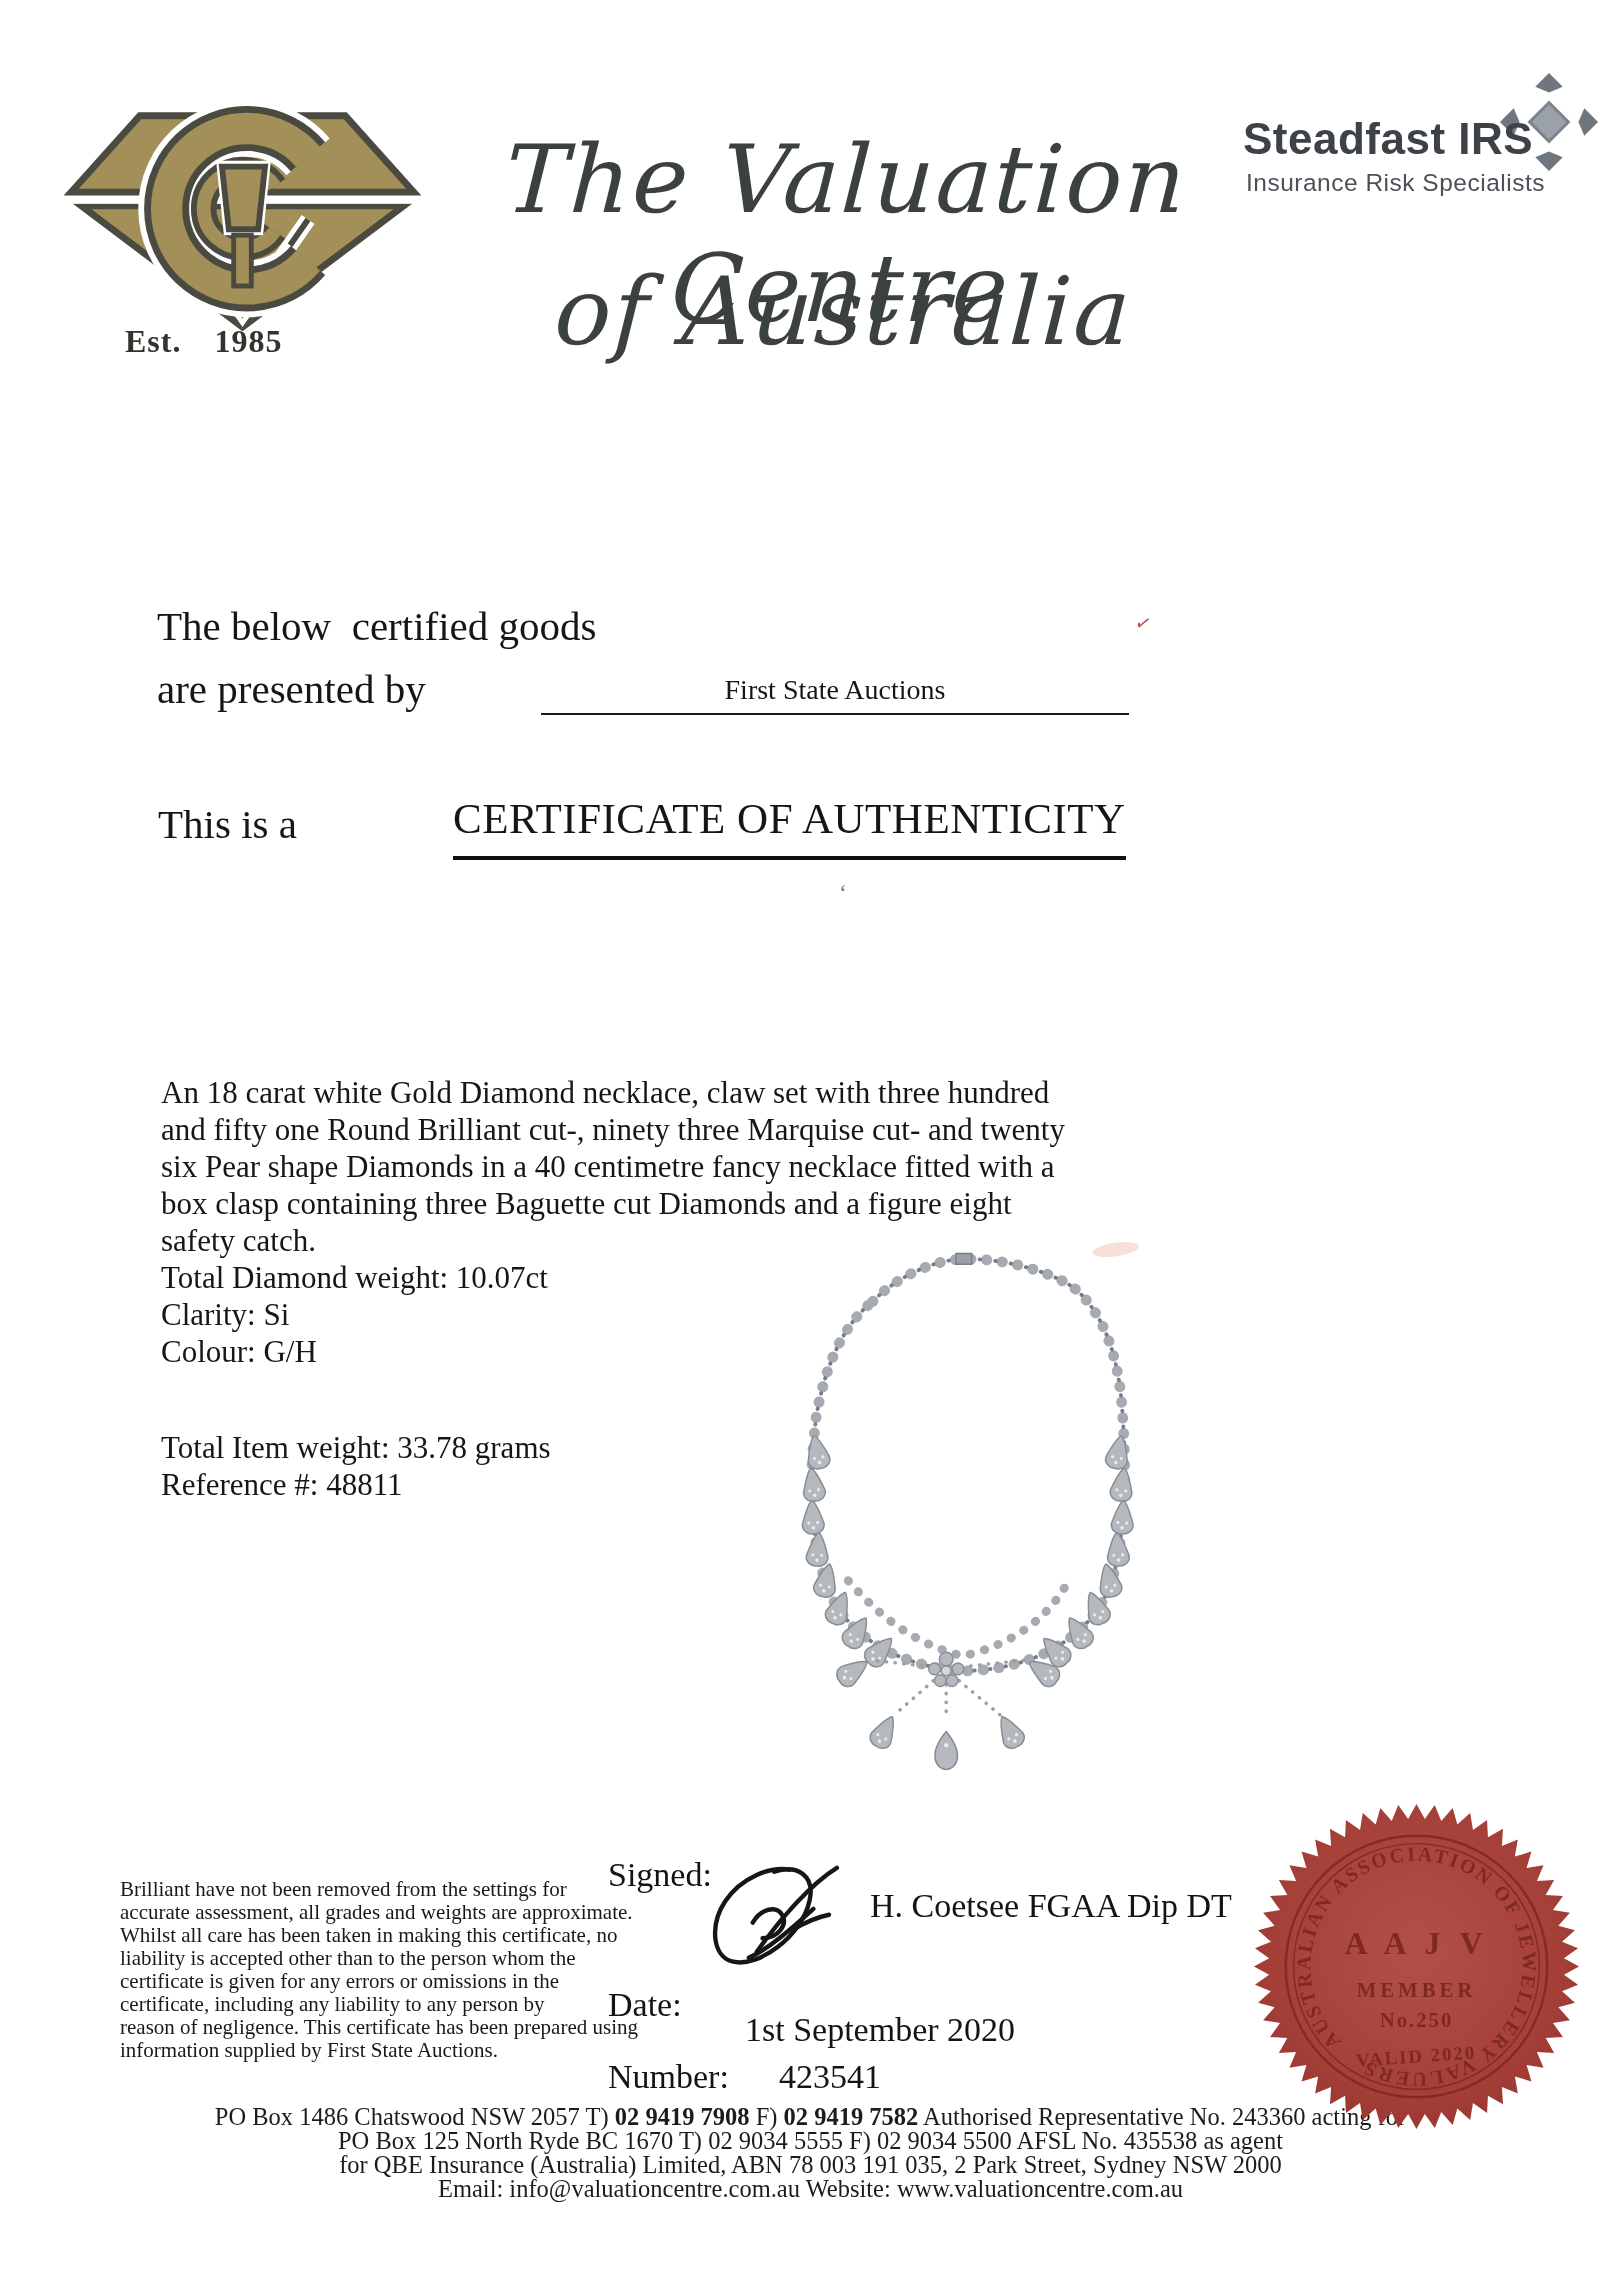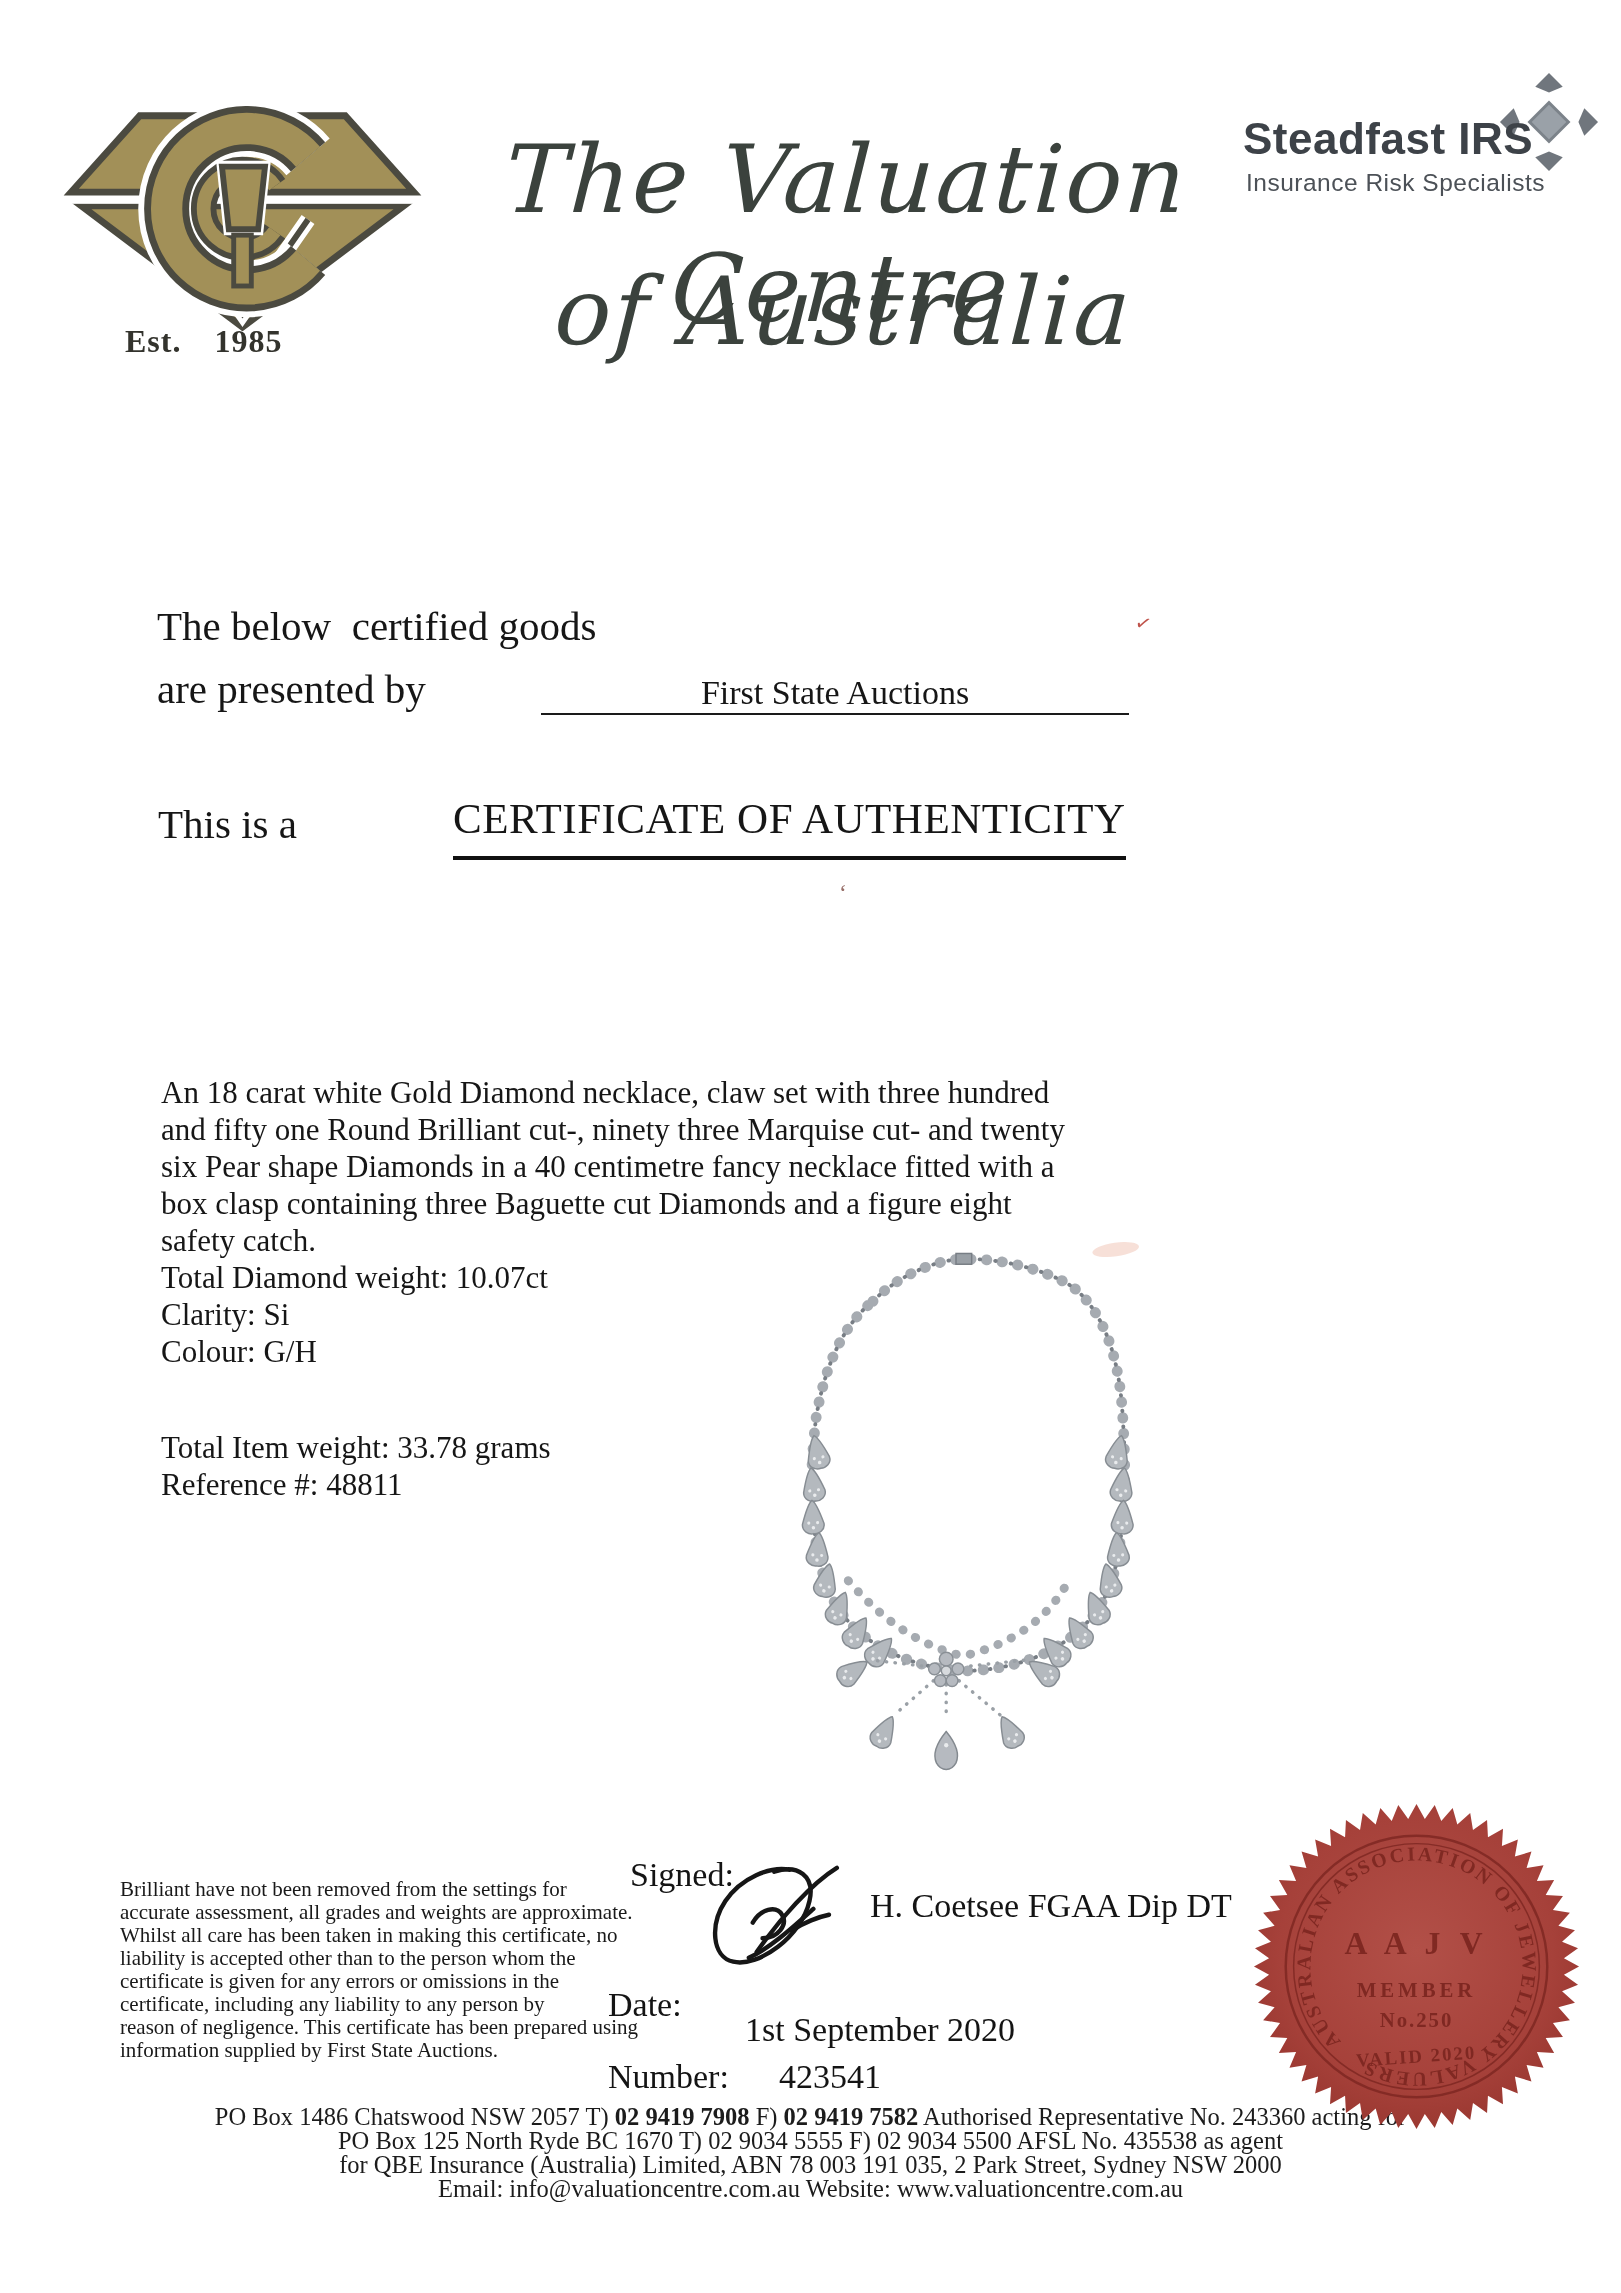--- a/index.html
+++ b/index.html
@@ -18,38 +18,38 @@
   .title-l2{top:257px;font-size:94px;letter-spacing:2px;}
   .est-line{top:323px;left:125px;font-size:32px;font-weight:bold;color:#33332d;letter-spacing:1px;}
   .est-line .gap{display:inline-block;width:33px;}
   .steadfast-name{top:114px;left:1243px;font-family:"Liberation Sans",sans-serif;
     font-weight:bold;font-size:44px;color:#3d4248;letter-spacing:0.5px;}
   .steadfast-tag{top:169px;left:1246px;font-family:"Liberation Sans",sans-serif;
     font-size:24.5px;color:#4c5157;letter-spacing:0.5px;}
   
   .presented-1{top:602px;left:157px;font-size:41px;white-space:pre-wrap;}
   .presented-2{top:665px;left:157px;font-size:41px;}
-  .presenter-name{top:674px;left:541px;width:588px;text-align:center;font-size:34px;}
+  .presenter-name{top:674px;left:541px;width:588px;text-align:center;font-size:28px;}
   .presenter-line{top:713px;left:541px;width:588px;height:0;border-top:2.9px solid #1a1a1a;}
   .red-tick{top:612px;left:1135px;font-size:19.6px;color:#b5362c;transform:rotate(14deg);opacity:.85;}
   
   .thisisa{top:800px;left:158px;font-size:41px;}
   .cert-title{top:794px;left:453px;font-size:43px;font-weight:normal;
     border-bottom:4.9px solid #111;padding-bottom:13px;letter-spacing:0.5px;text-align:right;}
   .stray-apostrophe{top:880px;left:839px;font-size:23.5px;color:#7d4a42;opacity:.8;}
   
   .desc{left:161px;font-size:31px;line-height:37px;}
   .desc div{height:37px;}
   .desc-a{top:1074px;}
   .desc-b{top:1429px;}
   
   .disclaimer{top:1878px;left:120px;font-size:21px;line-height:23px;color:#191919;}
   
   .signoff{font-size:34px;color:#141414;}
-  .lbl-signed{top:1856px;left:608px;margin-left:22px;}
+  .lbl-signed{top:1856px;left:608px;}
   .val-signer{top:1887px;left:870px;}
   .lbl-date{top:1986px;left:608px;}
   .val-date{top:1986px;left:745px;margin-top:25px;}
   .lbl-number{top:2058px;left:608px;}
   .val-number{top:2058px;left:779px;}
   
   .footer{top:2105px;left:24.5px;width:1572px;text-align:center;
     font-size:24.5px;line-height:24px;color:#1c1c1c;}
   .footer b{font-weight:bold;}
   

